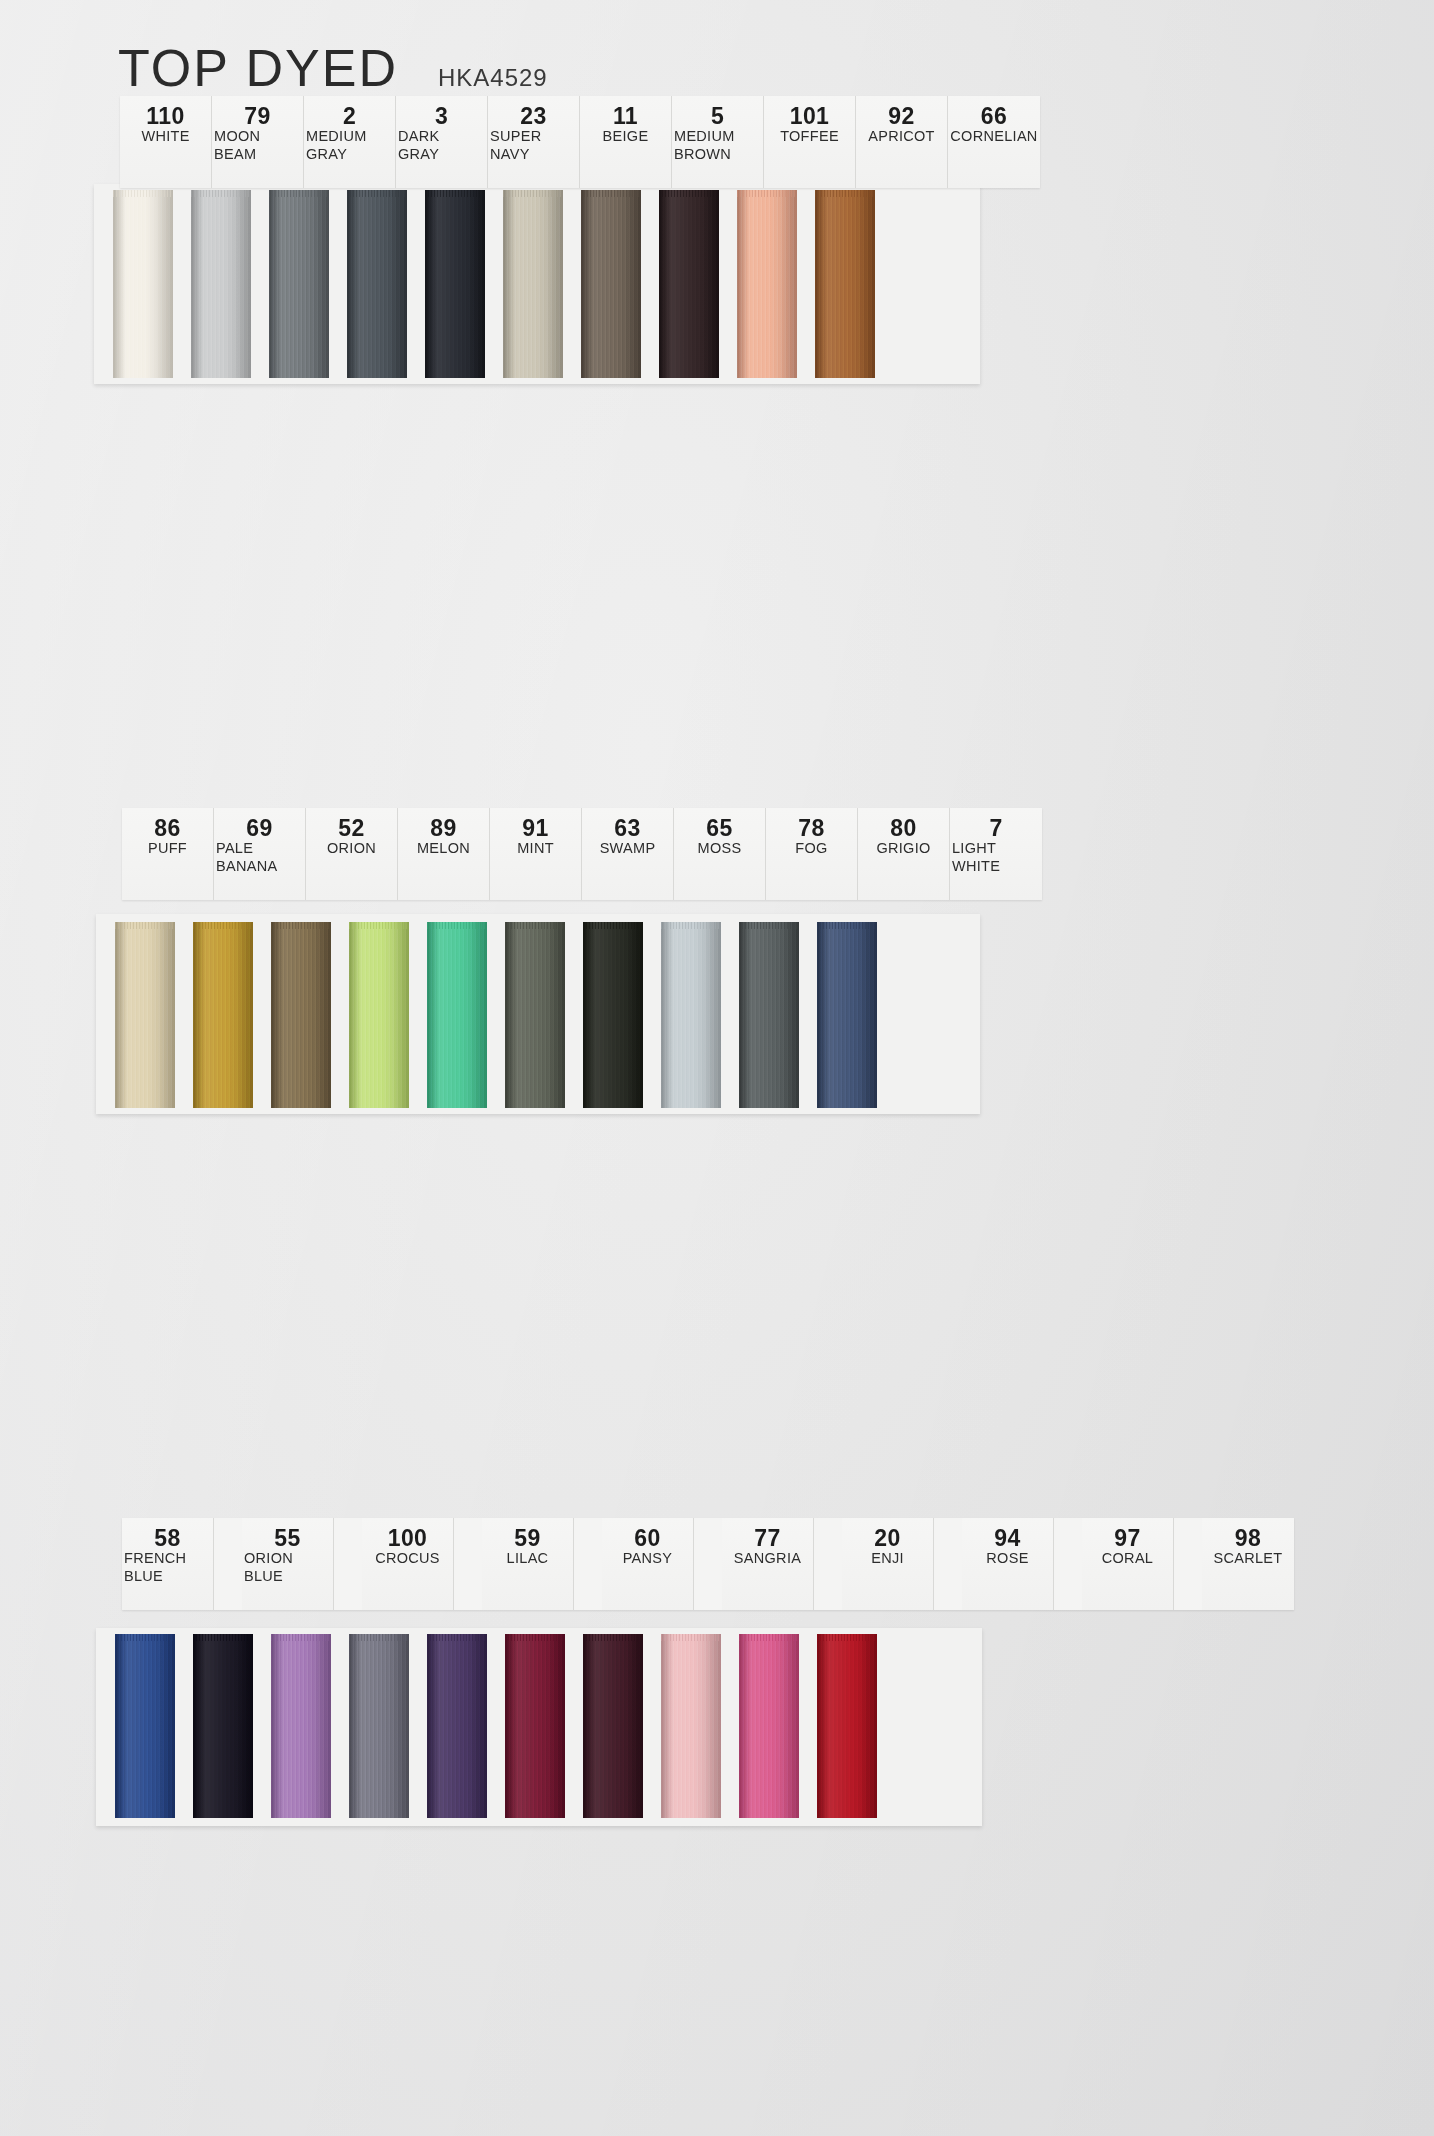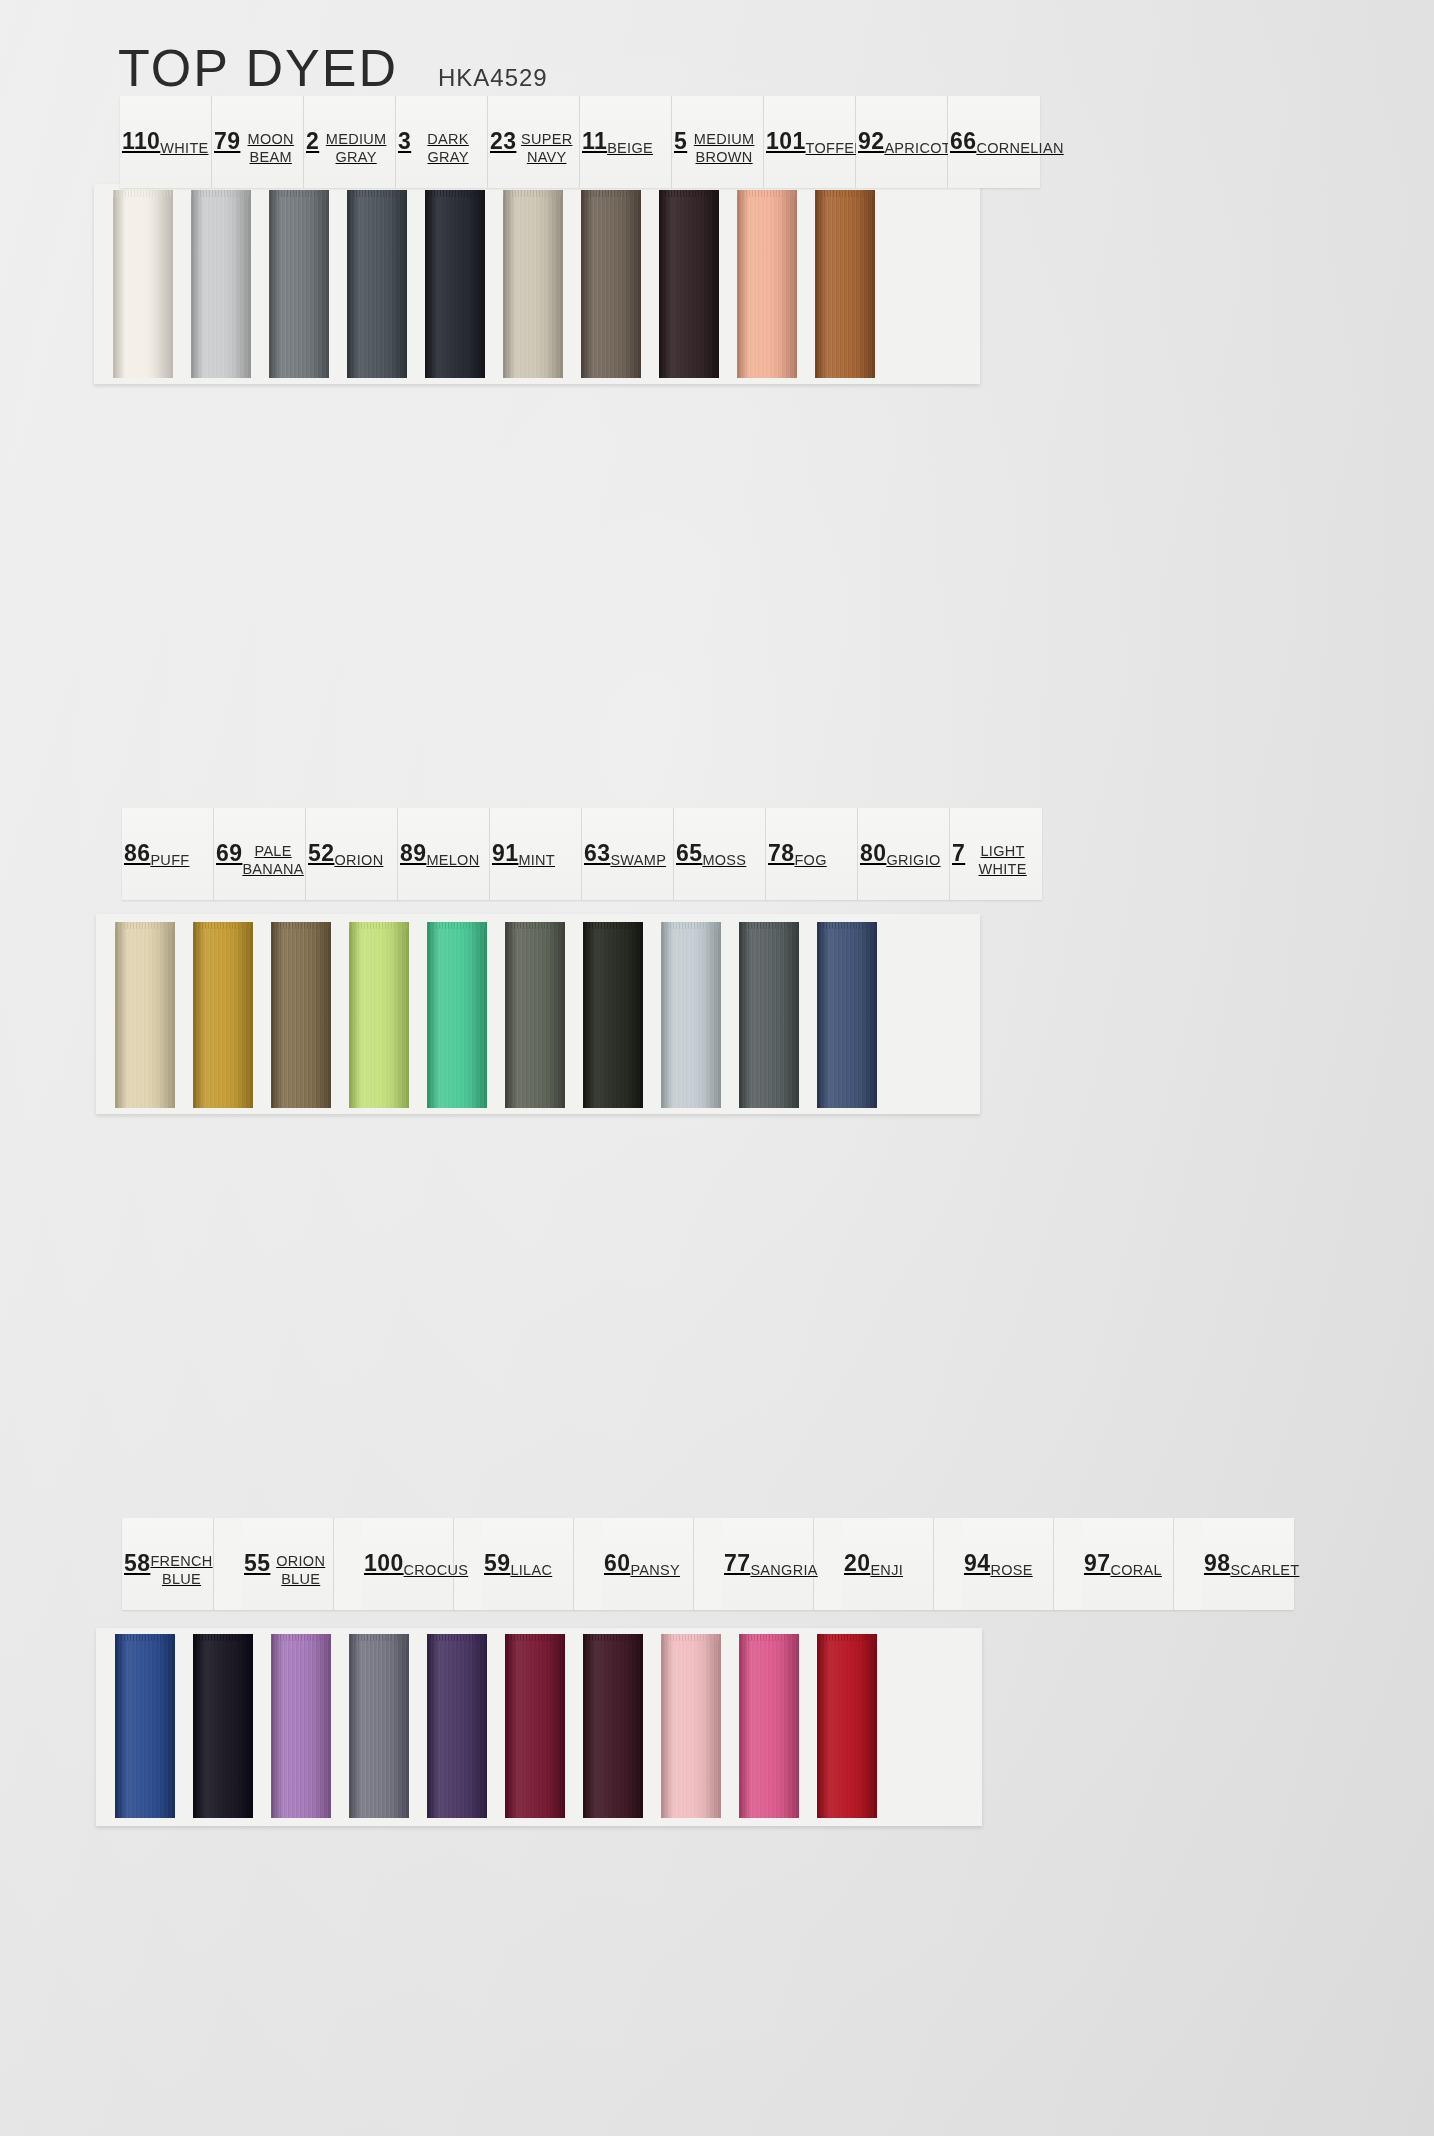--- a/index.html
+++ b/index.html
@@ -51,35 +51,34 @@
     box-shadow:0 1px 2px rgba(0,0,0,.10);
   }
   #row-1 .label-strip{ left:120px; top:0;  }
   #row-2 .label-strip{ left:122px; top:0;  }
   #row-3 .label-strip{ left:122px; top:0;gap:28px;  }
 
   .lcell{
     width:92px;
     min-height:92px;
     border-right:1px solid #d9d9d7;
-    display:flex; flex-direction:row; align-items:center;
+    display:flex; flex-direction:column; align-items:center;
     padding:8px 2px 10px 2px;
     box-sizing:border-box;
     background:linear-gradient(180deg,#f6f6f5 0%,#f1f1f0 100%);
-    text-decoration:underline;
   }
   .lcell:last-child{ border-right:none; }
   .lcell .num{
     font-size:23px; font-weight:700; color:#1d1d1d; line-height:1.05;
     letter-spacing:.4px;
   }
   .lcell .nm{
-    margin-top:16px;
+    margin-top:0;
     font-size:14.5px; color:#2d2d2d; line-height:1.22;
-    text-align:center; letter-spacing:.3px;
+    letter-spacing:.3px;
     word-spacing:100px; 
   }
   .lcell .nm.one-line{ word-spacing:normal; }
 
   
   .swatch-board{
     position:absolute;
     background:#f2f2f1;
     box-shadow:0 2px 4px rgba(0,0,0,.12);
     display:flex;

